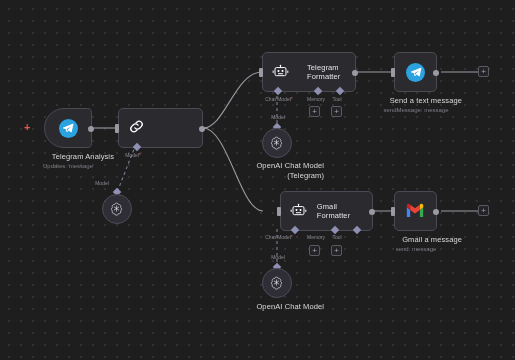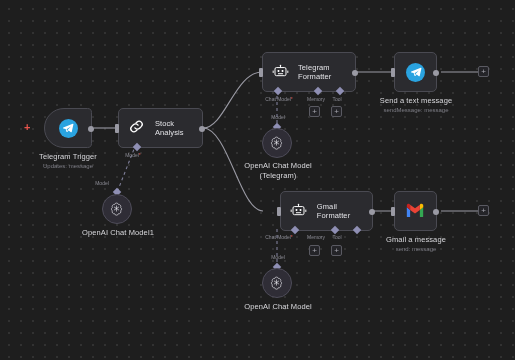--- a/index.html
+++ b/index.html
@@ -32,21 +32,21 @@
     position: absolute;
     box-sizing: border-box;
     background: #2b2b2f;
     border: 1px solid #4a4a52;
     border-radius: 5px;
     display: flex;
     align-items: center;
   }
   .node-label {
     position: absolute;
-    text-align: center;
+    text-align: right;
     color: #d9d9dd;
     font-size: 7.5px;
     line-height: 9.5px;
     letter-spacing: .1px;
     white-space: pre-line;
   }
   .node-sublabel {
     position: absolute;
     text-align: center;
     color: #7e7e86;
@@ -176,62 +176,60 @@
   <div class="plus-add" style="left:24px; top:122px;">+</div>
 
   <div class="node trigger-node" style="left:44px; top:108px; width:48px; height:40px;">
     <span class="icon-telegram">
       <svg width="12" height="12" viewBox="0 0 24 24">
         <path d="M21.5 3.5 L2.6 11 c-.9.35-.85 1.6.06 1.85 l4.6 1.3 1.75 5.3 c.25.75 1.2.95 1.72.35 l2.45-2.8 4.6 3.4 c.6.45 1.5.1 1.65-.65 L22.9 4.6 c.15-.8-.65-1.4-1.4-1.1 z M9.2 14.4 l8.6-5.3 -6.4 6.15 -.25 3.1 z" fill="#ffffff"></path>
       </svg>
     </span>
     <span class="port-dot" style="right:-3px; top:17px;"></span>
   </div>
-  <div class="node-label" style="left:22px; top:152px; width:92px;">Telegram Trigger</div>
+  <div class="node-label" style="left:22px; top:152px; width:92px;">Telegram Analysis</div>
   <div class="node-sublabel" style="left:22px; top:162px; width:92px;">Updates: message</div>
 
   <div class="node" style="left:118px; top:108px; width:85px; height:40px; padding-left:9px;">
     <span class="icon-chain">
       <svg width="17" height="17" viewBox="0 0 24 24" fill="none" stroke="#ffffff" stroke-width="1.9" stroke-linecap="round">
         <path d="M9.8 13.9 a4.4 4.4 0 0 0 6.6.5 l2.6-2.6 a4.4 4.4 0 0 0-6.2-6.2 l-1.5 1.5"></path>
         <path d="M14.2 10.1 a4.4 4.4 0 0 0-6.6-.5 L5 12.2 a4.4 4.4 0 0 0 6.2 6.2 l1.5-1.5"></path>
       </svg>
     </span>
-    <span class="node-title-inline" style="margin-left:8px;">Stock Analysis</span>
     <span class="port-in" style="left:-4px; top:15px;"></span>
     <span class="port-dot" style="right:-3px; top:17px;"></span>
     <span class="port-diamond" style="left:15px; bottom:-3px;"></span>
   </div>
   <div class="sub-port-label" style="left:108px; top:152px; width:50px;"><span>Model</span><span class="req">*</span></div>
 
   <div class="sub-port-label" style="left:79px; top:180px; width:46px;">Model</div>
   <span class="port-diamond" style="left:114px; top:189px;"></span>
   <div class="circle-node" style="left:102px; top:194px; width:30px; height:30px;">
     <span class="icon-openai">
       <svg width="15" height="15" viewBox="0 0 24 24" fill="none" stroke="#e6e6ec" stroke-width="1.05">
         <path d="M12 3.3 a3.2 3.2 0 0 1 3.1 2.4 3.2 3.2 0 0 1 3.5 4.6 3.2 3.2 0 0 1 0 5.4 3.2 3.2 0 0 1-3.5 4.6 3.2 3.2 0 0 1-6.2 0 3.2 3.2 0 0 1-3.5-4.6 3.2 3.2 0 0 1 0-5.4 3.2 3.2 0 0 1 3.5-4.6 A3.2 3.2 0 0 1 12 3.3z"></path>
         <path d="M12 7.2 v9.6 M8 9.4 l8 5.2 M16 9.4 l-8 5.2"></path>
       </svg>
     </span>
   </div>
-  <div class="node-label" style="left:72px; top:228px; width:92px;">OpenAI Chat Model1</div>
 
   <div class="node" style="left:262px; top:52px; width:94px; height:40px; padding-left:9px;">
     <span class="icon-robot">
       <svg width="17" height="15" viewBox="0 0 26 22" fill="none" stroke="#ffffff" stroke-width="1.5" stroke-linejoin="round">
         <path d="M13 2.4 v2.6"></path>
         <circle cx="13" cy="1.7" r="1.2" fill="#ffffff" stroke="none"></circle>
         <rect x="4.6" y="5" width="16.8" height="12.4" rx="2.2"></rect>
         <rect x="8.4" y="8.6" width="3" height="3" rx="1.3" fill="#ffffff" stroke="none"></rect>
         <rect x="14.6" y="8.6" width="3" height="3" rx="1.3" fill="#ffffff" stroke="none"></rect>
         <path d="M9.2 14.4 h7.6"></path>
         <path d="M1.8 9.6 v3.6 M24.2 9.6 v3.6"></path>
       </svg>
     </span>
-    <span class="node-title-inline" style="margin-left:7px;">Telegram
+    <span class="node-title-inline" style="margin-left:16px;">Telegram
 Formatter</span>
     <span class="port-in" style="left:-4px; top:15px;"></span>
     <span class="port-dot" style="right:-3px; top:17px;"></span>
     <span class="port-diamond" style="left:12px; bottom:-3px;"></span>
     <span class="port-diamond" style="left:52px; bottom:-3px;"></span>
     <span class="port-diamond" style="left:74px; bottom:-3px;"></span>
   </div>
   <div class="sub-port-label" style="left:254px; top:96px; width:50px;"><span>Chat Model</span><span class="req">*</span></div>
   <div class="sub-port-label" style="left:296px; top:96px; width:40px;">Memory</div>
   <div class="sub-port-label" style="left:321px; top:96px; width:32px;">Tool</div>

